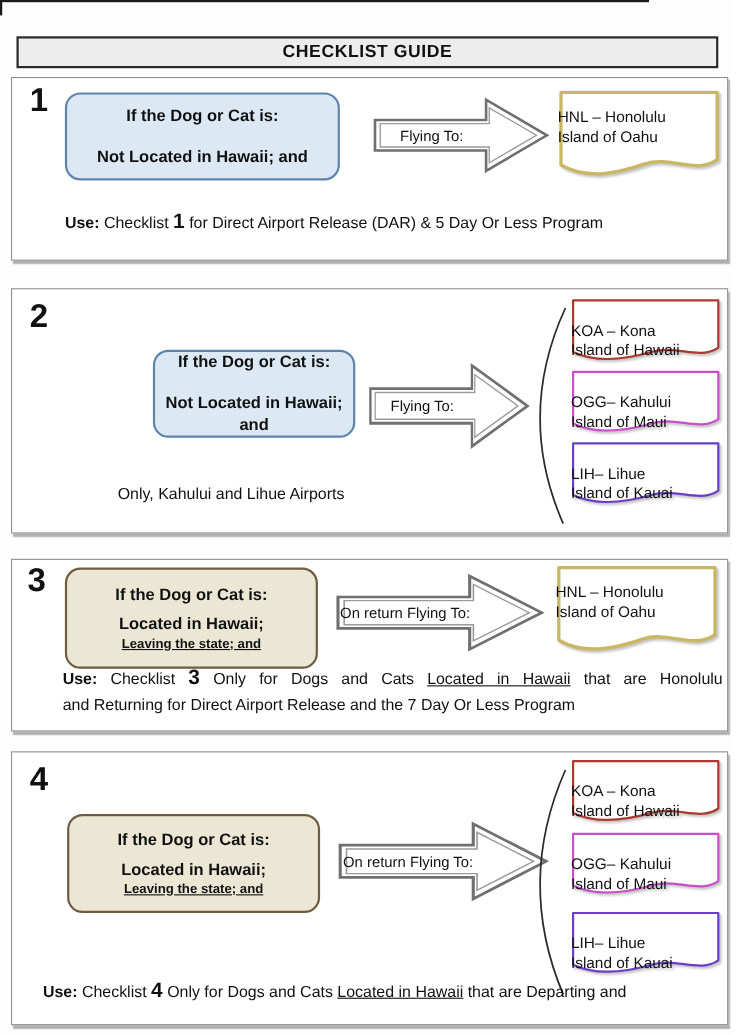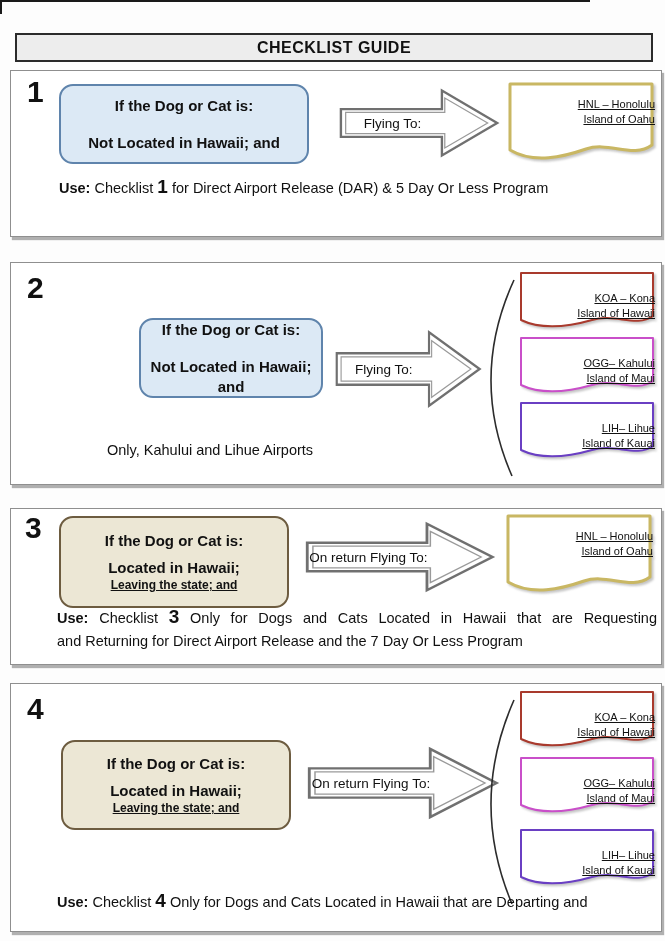--- a/index.html
+++ b/index.html
@@ -23,29 +23,29 @@
   .small-line{font-size:12px;text-decoration:underline;}
   .arrow{position:absolute;}
   .arrow svg{width:100%;height:100%;display:block;}
   .arrow-outer{fill:#ffffff;stroke:#707070;stroke-width:2.5;}
   .arrow-inner{fill:none;stroke:#9a9a9a;stroke-width:1.3;}
   .arrow-label{position:absolute;left:2%;top:0;width:62%;height:100%;display:flex;align-items:center;
                justify-content:center;font-size:13.5px;white-space:nowrap;}
   .doc{position:absolute;filter:drop-shadow(2px 2px 1px rgba(90,90,90,.35));}
   .doc svg{width:100%;height:100%;display:block;}
   .doc path{fill:#ffffff;stroke-linejoin:round;}
-  .doc-text{position:absolute;left:0;width:100%;text-align:right;font-size:11px;line-height:1.32;text-decoration:underline;}
+  .doc-text{position:absolute;left:0;width:100%;text-align:left;font-size:14px;line-height:1.32;}
   .doc-hnl .doc-text{top:16px;} .doc-sm .doc-text{top:20px;}
   .brace{position:absolute;}
   .brace svg{width:100%;height:100%;display:block;}
   .brace path{fill:none;stroke:#2c2c2c;stroke-width:1.6;}
   .use{position:absolute;font-size:14.5px;line-height:1.45;}
   .use .lbl{font-weight:bold;}
   .use .cknum{font-weight:bold;font-size:19px;}
-  .u{}
+  .u{text-decoration:underline;}
   .justify-line{text-align:justify;text-align-last:justify;}
 </style>
 </head>
 <body>
 
 <div class="page">
 
   <div class="artifact-h"></div>
   <div class="artifact-v"></div>
 
@@ -69,21 +69,21 @@
     </div>
     <div class="doc doc-hnl" style="left:496px;top:10px;width:148px;height:88px;">
       <svg viewBox="0 0 148 88">
         <path d="M3,3 L145,3 L145,64 C126,78 102,60 79,68 C56,76 27,83 3,69 Z" stroke-width="3" stroke="#c9b763"></path>
       </svg>
       <div class="doc-text">
         <div>HNL – Honolulu</div>
         <div>Island of Oahu</div>
       </div>
     </div>
-    <div class="use" style="left:48px;top:102px;width:590px;">
+    <div class="use" style="left:48px;top:117px;width:590px;">
       <span class="lbl">Use:</span><span> Checklist </span><span class="cknum">1</span><span> for Direct Airport Release (DAR) &amp; 5 Day Or Less Program</span><span class="u"></span><span></span>
     </div>
   </div>
 
   <div class="sec" id="s2">
     <div class="num" style="left:16px;top:10px;">2</div>
     <div class="cond cond-blue" style="left:128px;top:55px;width:180px;height:76px;">
       <div>If the Dog or Cat is:</div>
       <div class="gap18"></div>
       <div>Not Located in Hawaii; and</div>
@@ -149,21 +149,21 @@
       <svg viewBox="0 0 148 88">
         <path d="M3,3 L145,3 L145,64 C126,78 102,60 79,68 C56,76 27,83 3,69 Z" stroke-width="3" stroke="#c9b763"></path>
       </svg>
       <div class="doc-text">
         <div>HNL – Honolulu</div>
         <div>Island of Oahu</div>
       </div>
     </div>
     <div class="use" style="left:46px;top:94px;width:600px;">
       <div class="justify-line">
-        <span class="lbl">Use:</span><span> Checklist </span><span class="cknum">3</span><span> Only for Dogs and Cats </span><span class="u">Located in Hawaii</span><span> that are Requesting</span>
+        <span class="lbl">Use:</span><span> Checklist </span><span class="cknum">3</span><span> Only for Dogs and Cats </span><span class="u">Located in Hawaii</span><span> that are Honolulu</span>
       </div>
       <div>and Returning for Direct Airport Release and the 7 Day Or Less Program</div>
     </div>
   </div>
 
   <div class="sec" id="s4">
     <div class="num" style="left:16px;top:10px;">4</div>
     <div class="cond cond-tan" style="left:50px;top:56px;width:226px;height:86px;">
       <div>If the Dog or Cat is:</div>
       <div class="gap8"></div>
@@ -202,20 +202,20 @@
     </div>
     <div class="doc doc-sm" style="left:508px;top:144px;width:136px;height:62px;">
       <svg viewBox="0 0 136 62">
         <path d="M2,2 L134,2 L134,45 C117,57 96,42 73,49 C52,55 25,60 2,49 Z" stroke-width="2" stroke="#6a3fc3"></path>
       </svg>
       <div class="doc-text">
         <div>LIH– Lihue</div>
         <div>Island of Kauai</div>
       </div>
     </div>
-    <div class="use" style="left:46px;top:203px;width:602px;">
+    <div class="use" style="left:28px;top:203px;width:602px;">
       <div>
         <span class="lbl">Use:</span><span> Checklist </span><span class="cknum">4</span><span> Only for Dogs and Cats </span><span class="u">Located in Hawaii</span><span> that are Departing and</span>
       </div>
     </div>
   </div>
 
 </div>
 
 </body></html>

